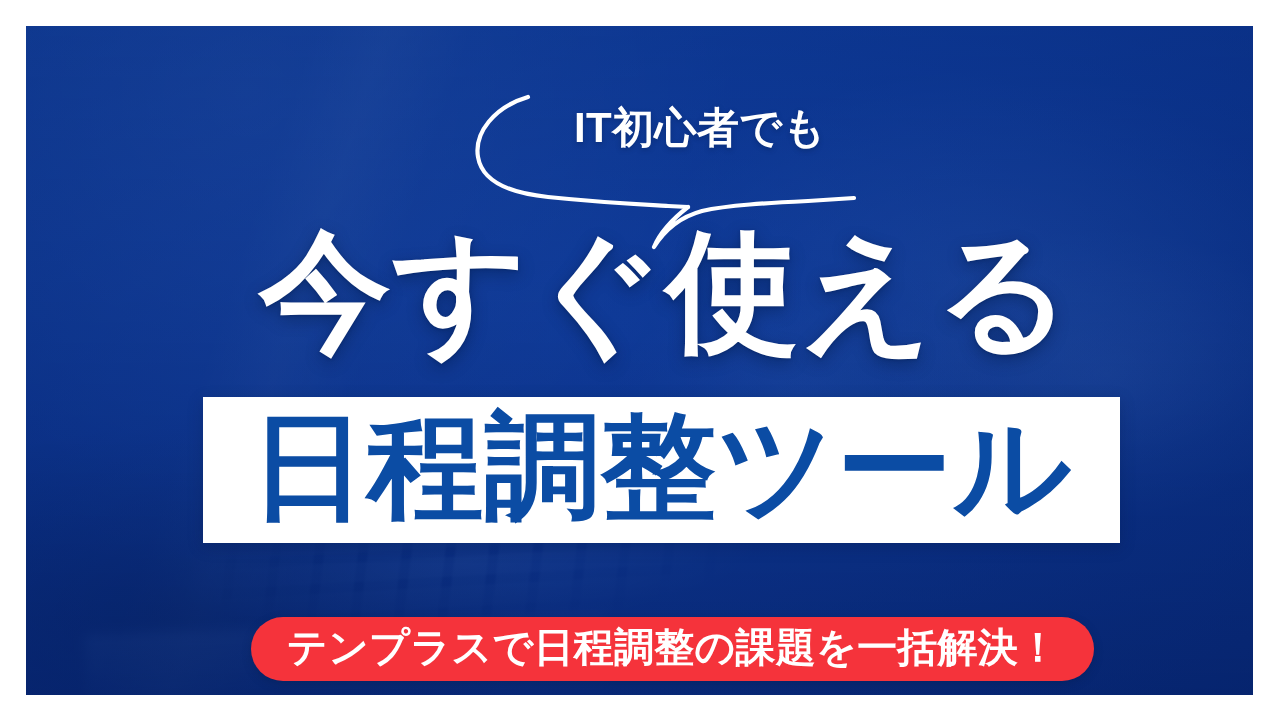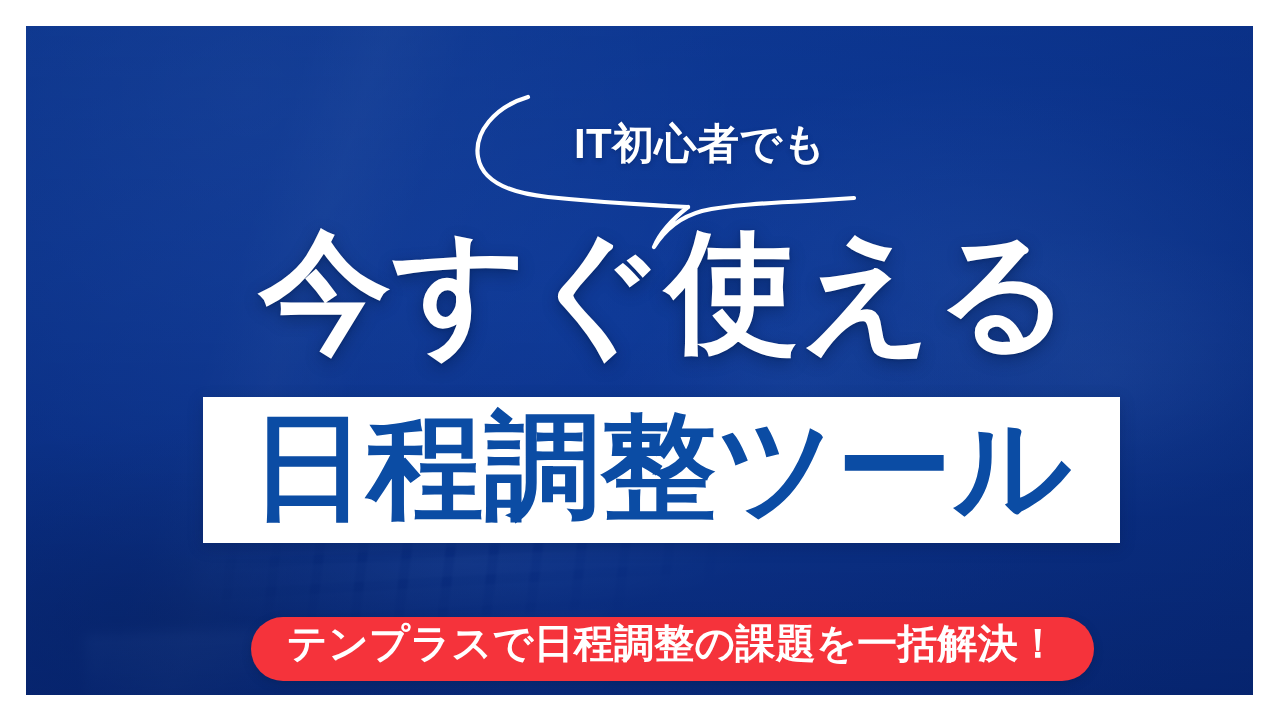--- a/index.html
+++ b/index.html
@@ -137,21 +137,20 @@
     text-align: center;
     padding-left: 58px;
     box-sizing: border-box;
     color: #ffffff;
     font-size: 42px;
     font-weight: 700;
     letter-spacing: 0.01em;
     line-height: 1;
     white-space: nowrap;
     text-shadow: 0 2px 5px rgba(3,28,74,0.35);
-    margin-top: 16px;
   }
 
   
   .headline {
     position: absolute;
     left: 0;
     top: 196px;
     width: 1280px;
     text-align: center;
     color: #ffffff;
@@ -192,21 +191,20 @@
     left: 225px;
     top: 591px;
     width: 843px;
     height: 64px;
     background: #f5333b;
     border-radius: 34px;
     display: flex;
     align-items: center;
     justify-content: center;
     box-shadow: 0 3px 10px rgba(3,26,70,0.30);
-    font-family: Liberation Mono, monospace;
   }
   .badge-text {
     color: #ffffff;
     font-size: 40px;
     font-weight: 800;
     line-height: 1;
     letter-spacing: 0.005em;
     white-space: nowrap;
     transform: translateY(-2px);
   }

